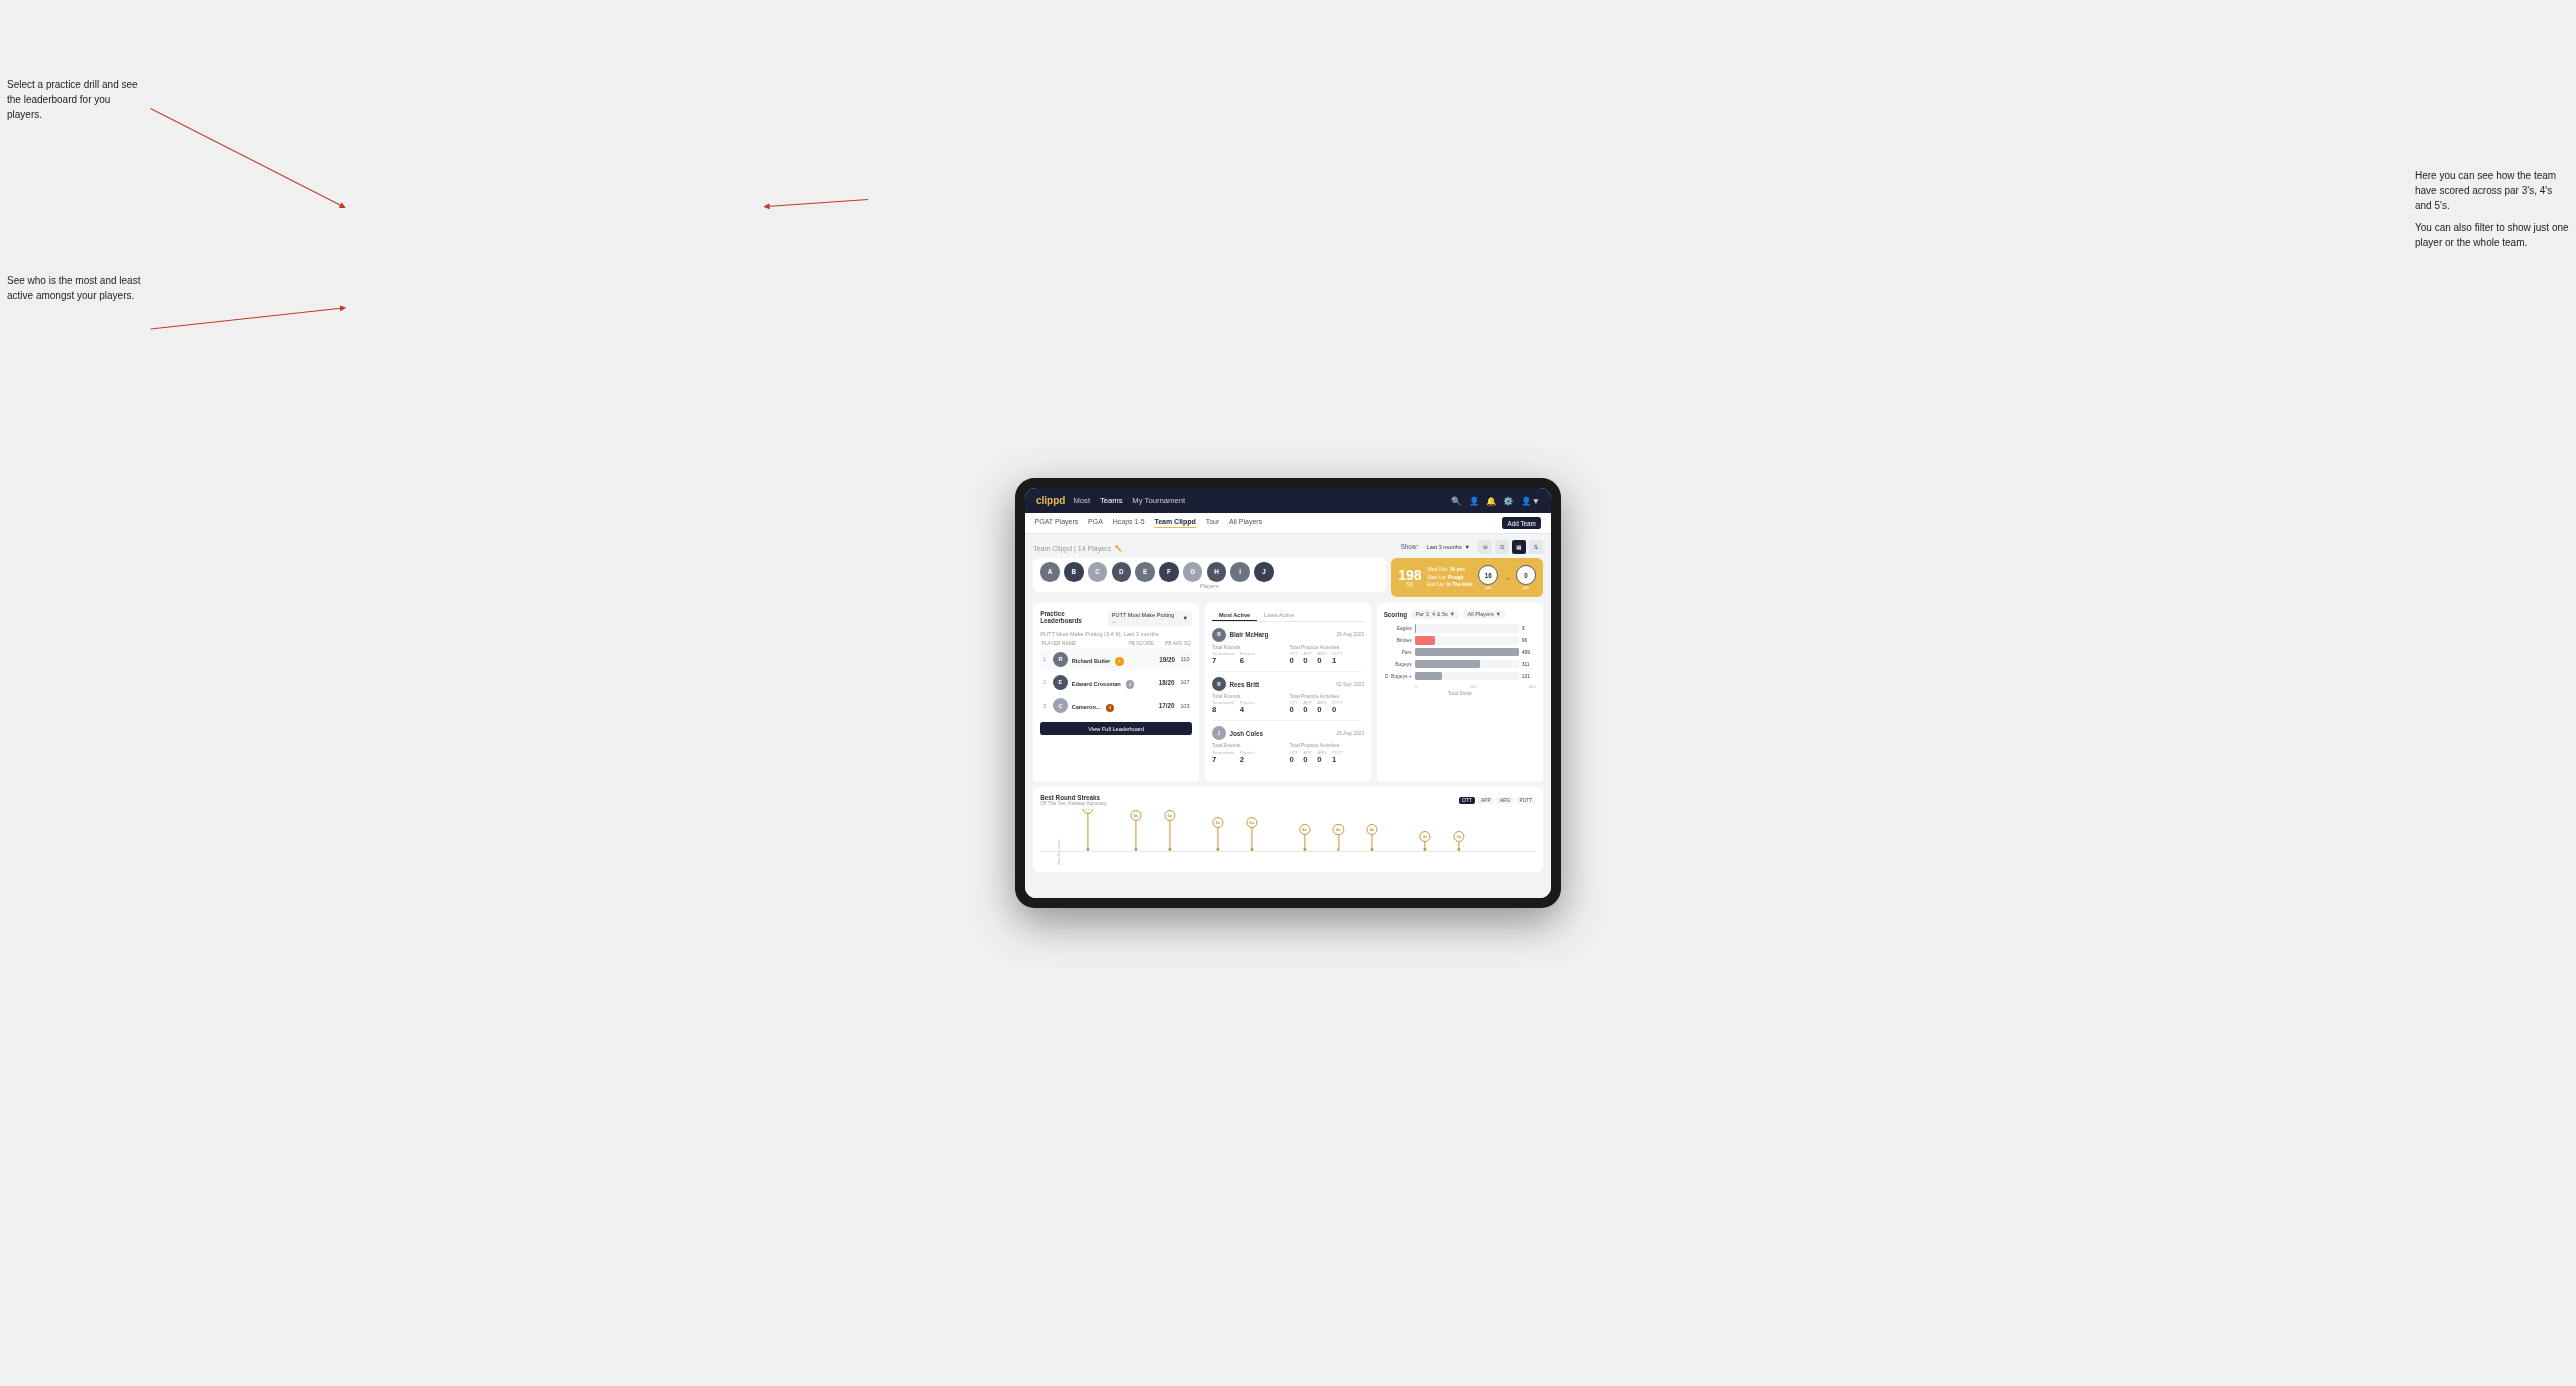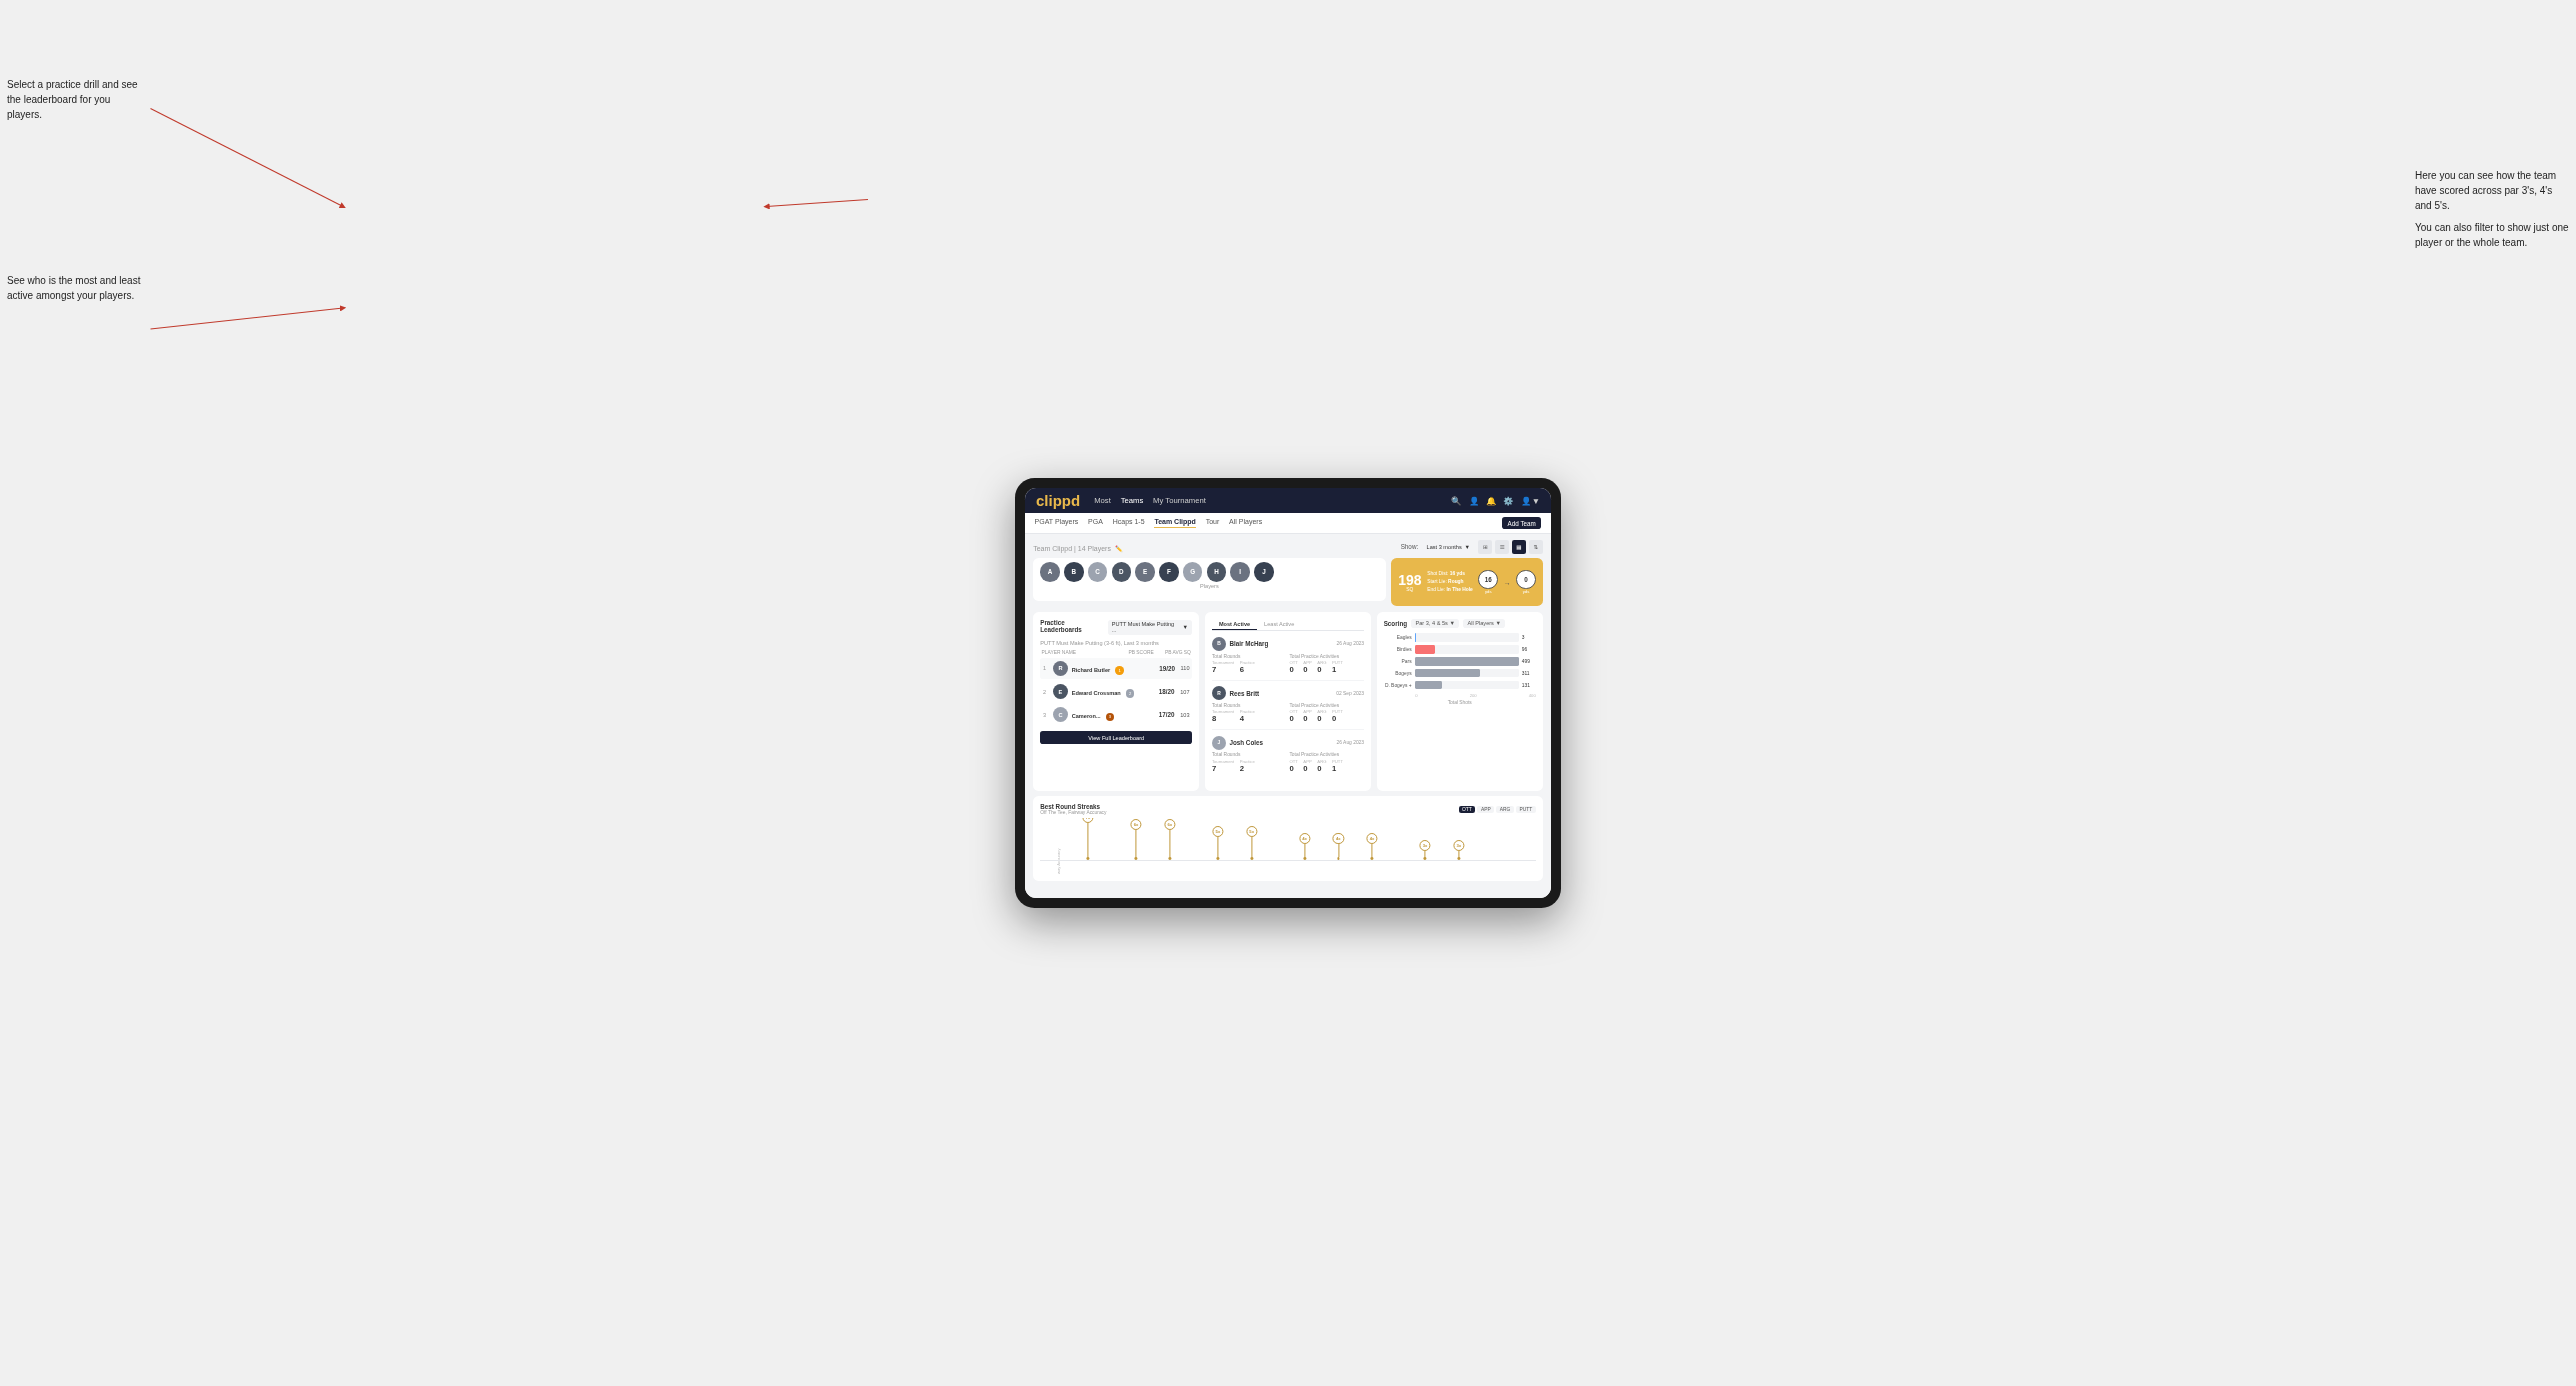--- a/index.html
+++ b/index.html
@@ -56,22 +56,22 @@
     .nav {
       background: #1a1f36;
       display: flex;
       align-items: center;
       padding: 0 11.2px;
       height: 25px;
     }
     .nav-logo {
       color: #e8b84b;
       font-weight: 700;
-      font-size: 15px;
-      margin-right: 14px;
+      font-size: 10px;
+      margin-right: 8px;
     }
     .nav-links {
       display: flex;
       gap: 9.8px;
     }
     .nav-link {
       color: #ccc;
       font-size: 7.7px;
       cursor: pointer;
     }
@@ -542,21 +542,21 @@
             <div class="player-avatar avatar-d">D</div>
             <div class="player-avatar avatar-a">E</div>
             <div class="player-avatar avatar-b">F</div>
             <div class="player-avatar avatar-c">G</div>
             <div class="player-avatar avatar-d">H</div>
             <div class="player-avatar avatar-a">I</div>
             <div class="player-avatar avatar-b">J</div>
           </div>
           <div class="players-label">Players</div>
         </div>
-        <div style="background:#e8b84b; border-radius:5.6px; padding:12px 7px; display:flex; align-items:center; gap:5.6px; min-width:140px;">
+        <div style="background:#e8b84b; border-radius:5.6px; padding:3px 7px; display:flex; align-items:center; gap:5.6px; min-width:140px;">
           <div style="text-align:center;">
             <div style="font-size:14px; font-weight:700; color:#fff; line-height:1;">198</div>
             <div style="font-size:4.9px; color:#fff;">SQ</div>
           </div>
           <div style="font-size:4.9px; color:#fff; line-height:1.6;">
             <div><span>Shot Dist:</span> <b>16 yds</b></div>
             <div><span>Start Lie:</span> <b>Rough</b></div>
             <div><span>End Lie:</span> <b>In The Hole</b></div>
           </div>
           <div style="display:flex; gap:5.6px; align-items:center;">

